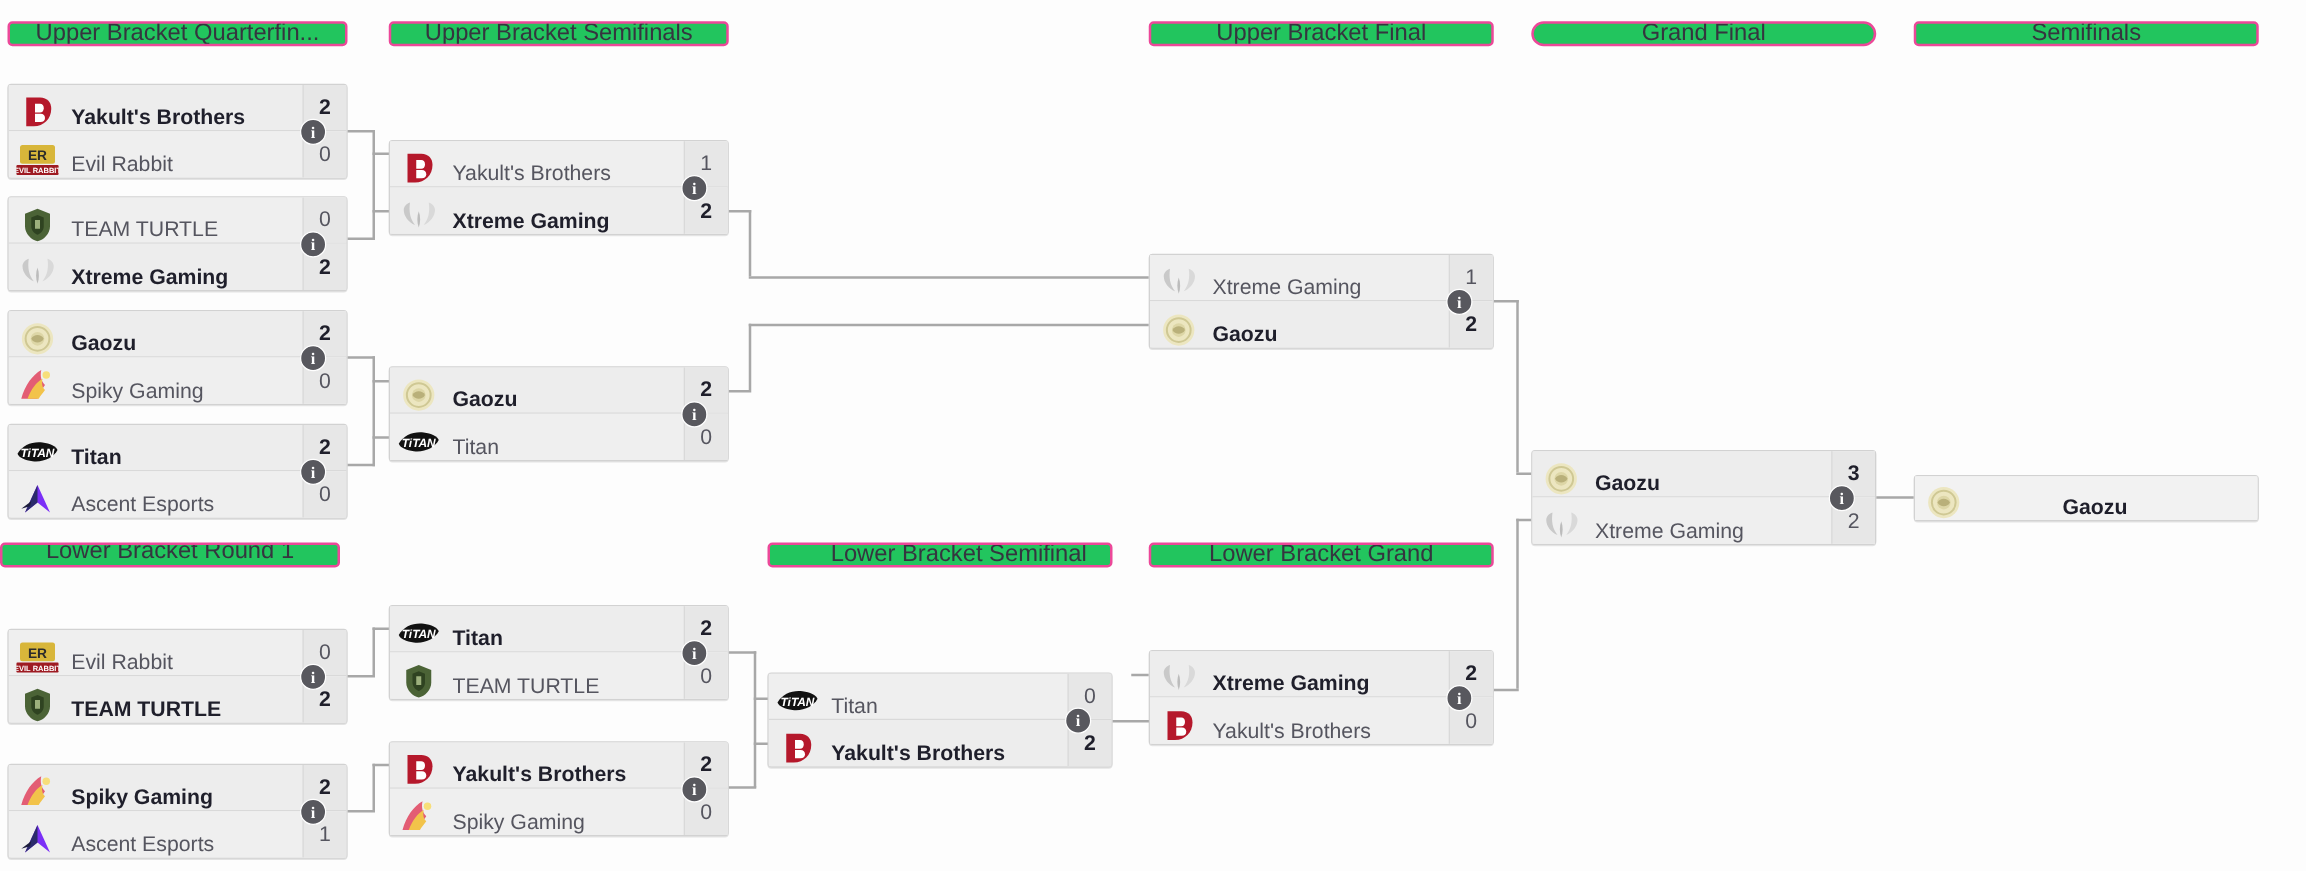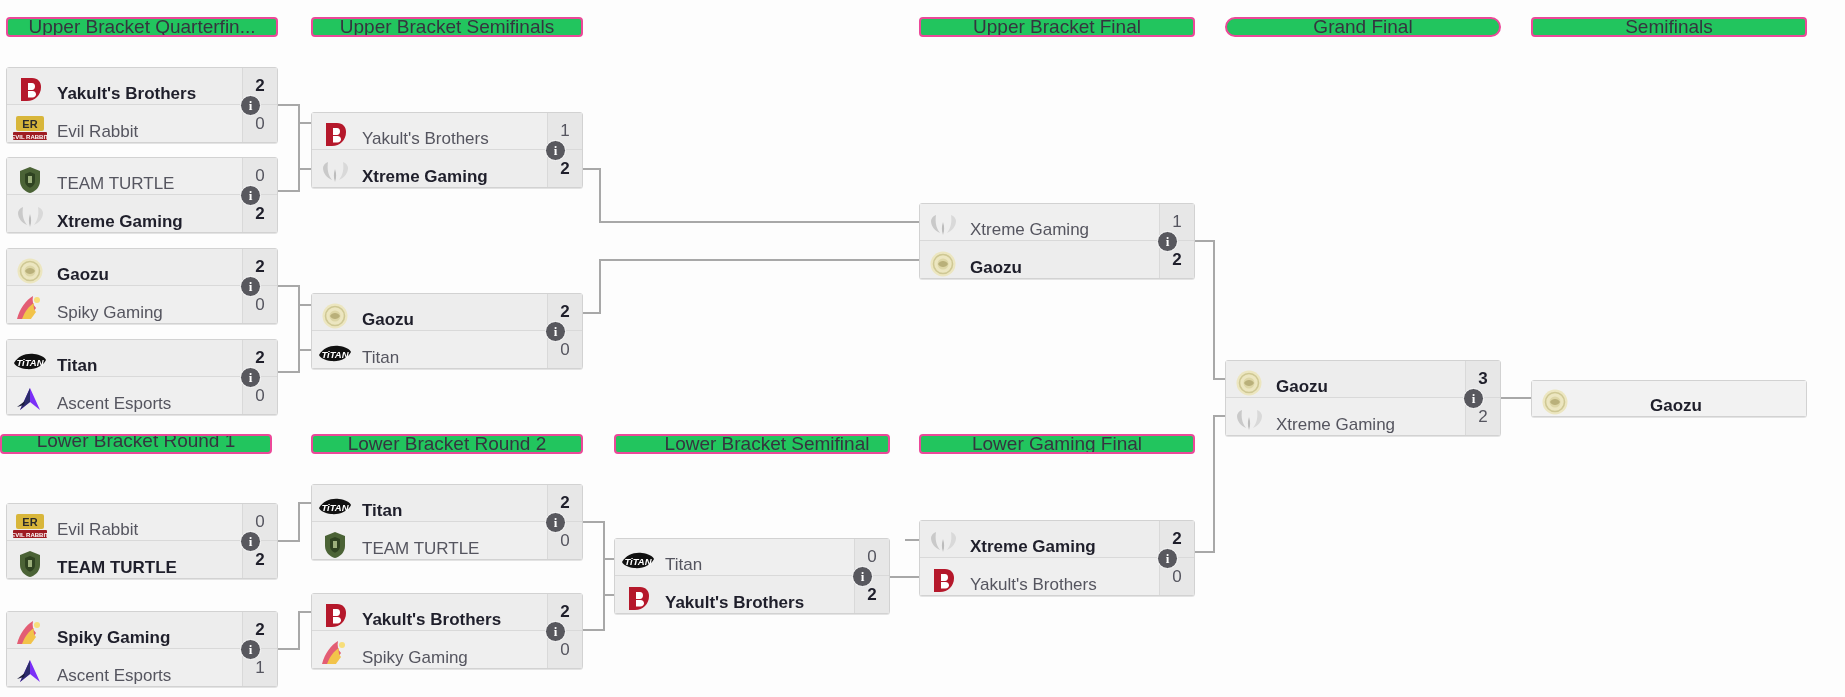--- a/index.html
+++ b/index.html
@@ -128,28 +128,25 @@
   <div class="round-header" style="left:1225px;top:17px;width:276px;border-radius:15px;">
     <span>Grand Final</span>
   </div>
   <div class="round-header" style="left:1531px;top:17px;width:276px;">
     <span>Semifinals</span>
   </div>
 
   <div class="round-header" style="left:0;top:434px;width:272px;align-items:flex-end;">
     <span>Lower Bracket Round 1</span>
   </div>
-  <div class="round-header" style="left:311px;top:434px;width:272px;">
-    <span>Lower Bracket Round 2</span>
-  </div>
   <div class="round-header" style="left:614px;top:434px;width:276px;padding-left:30px;">
     <span>Lower Bracket Semifinal</span>
   </div>
   <div class="round-header" style="left:919px;top:434px;width:276px;">
-    <span>Lower Gaming Final</span>
+    <span>Lower Bracket Grand</span>
   </div>
 
   <div class="conn h" style="left:278px;top:104px;width:22px;"></div>
   <div class="conn v" style="left:298px;top:104px;height:88px;"></div>
   <div class="conn h" style="left:278px;top:190px;width:22px;"></div>
   <div class="conn h" style="left:298px;top:122px;width:14px;"></div>
   <div class="conn h" style="left:298px;top:168px;width:14px;"></div>
 
   <div class="conn h" style="left:278px;top:285px;width:22px;"></div>
   <div class="conn v" style="left:298px;top:285px;height:88px;"></div>

